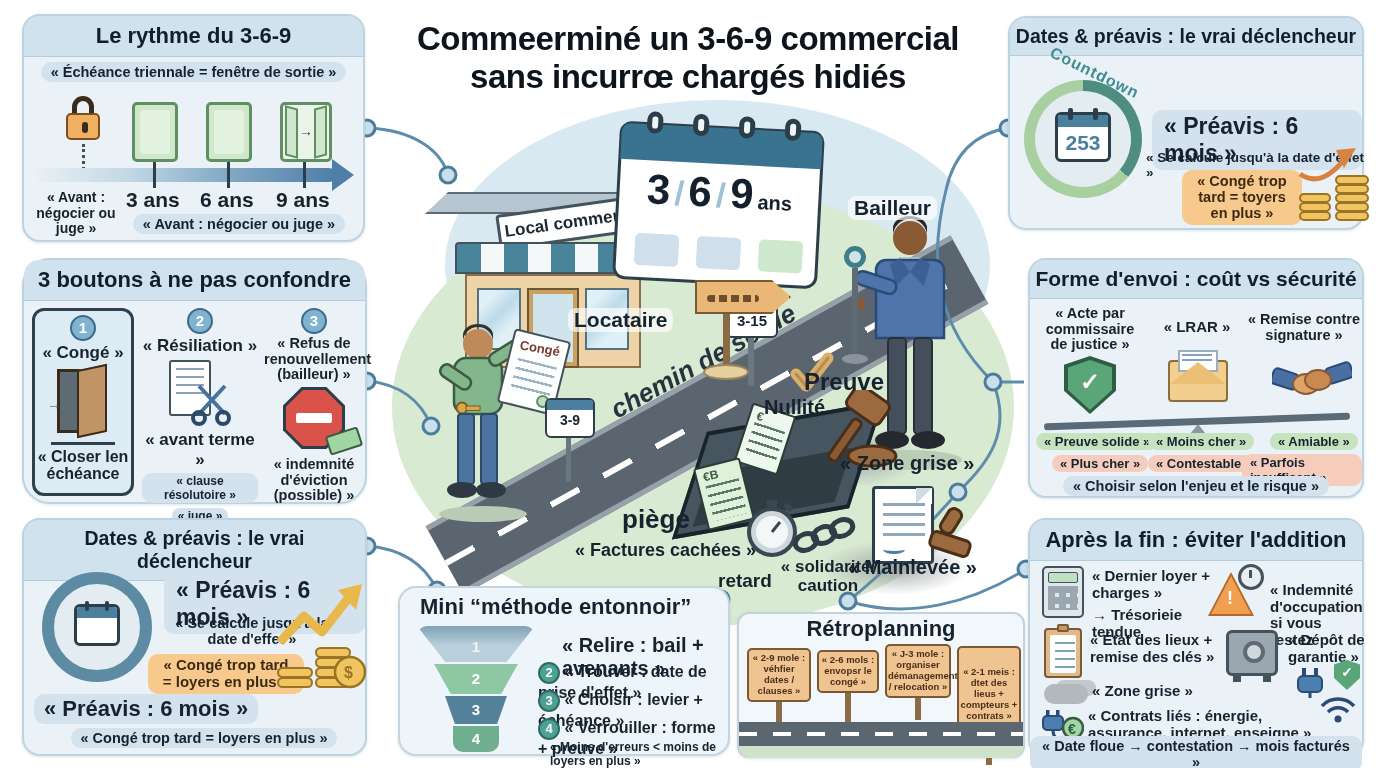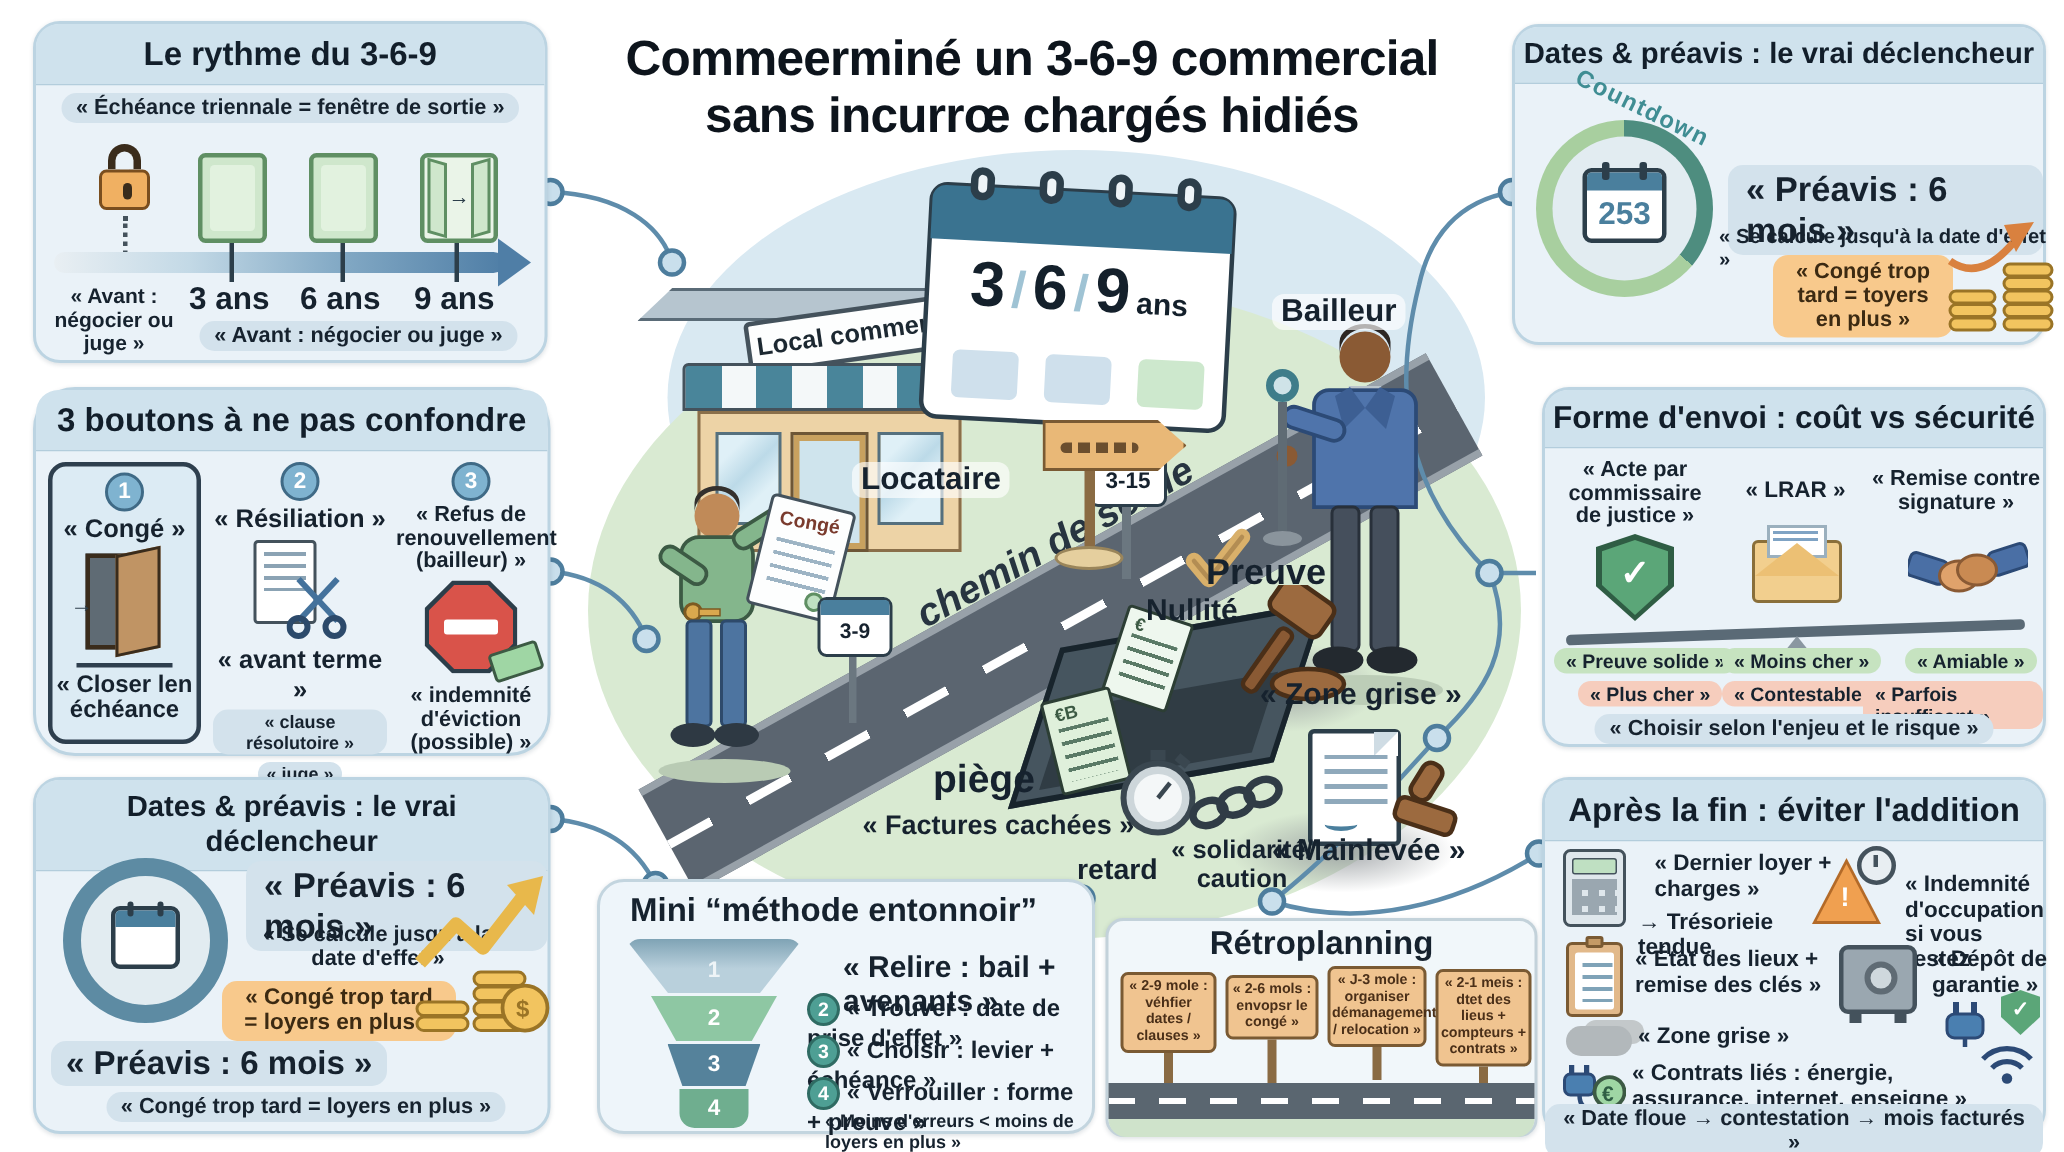--- a/index.html
+++ b/index.html
@@ -433,21 +433,21 @@
   </div>
 </div>
 
 <div class="panel" style="left:1028px;top:518px;width:336px;height:240px;">
   <div class="panel-header" style="font-size:22px;">Après la fin : éviter l'addition</div>
 
   <div class="abs" style="left:12px;top:46px;width:42px;height:52px;background:#dfe7ec;border:2.5px solid #44525c;border-radius:5px;">
     <div style="margin:4px 4px 0;height:11px;background:#bfe0c2;border:1.5px solid #44525c;border-radius:2px;"></div>
     <div style="margin:3px 4px 0;height:24px;background:repeating-linear-gradient(90deg,#9aa7b0 0 7px,transparent 7px 11px),repeating-linear-gradient(#9aa7b0 0 7px,transparent 7px 11px);"></div>
   </div>
-  <div class="abs" style="left:62px;top:48px;width:118px;font-size:15px;line-height:1.1;margin-left:11px;">« Dernier loyer + charges »</div>
+  <div class="abs" style="left:62px;top:48px;width:118px;font-size:15px;line-height:1.1;">« Dernier loyer + charges »</div>
   <div class="abs" style="left:62px;top:86px;width:130px;font-size:15px;">→ Trésorieie tendue</div>
 
   <div class="abs" style="left:178px;top:44px;width:60px;height:56px;">
     <div class="abs" style="left:30px;top:0;width:26px;height:26px;border-radius:50%;background:#e8eef2;border:3px solid #44525c;"></div>
     <div class="abs" style="left:41px;top:6px;width:2.5px;height:8px;background:#44525c;"></div>
     <div class="abs" style="left:0;top:8px;width:46px;height:44px;background:#b36a28;clip-path:polygon(50% 0,100% 100%,0 100%);"></div>
     <div class="abs" style="left:3px;top:12px;width:40px;height:38px;background:#f0a050;clip-path:polygon(50% 0,100% 100%,0 100%);"></div>
     <div class="abs" style="left:19px;top:24px;color:#fff;font-size:18px;">!</div>
   </div>
   <div class="abs" style="left:240px;top:46px;width:94px;font-size:15px;line-height:1.1;margin-top:16px;">« Indemnité d'occupation si vous restez</div>
@@ -545,20 +545,20 @@
   </div>
   <div class="abs" style="left:78px;top:36px;width:62px;">
     <div class="ctr" style="background:#f0c490;border:2px solid #7a5a33;border-radius:5px;font-size:9.5px;color:#4a2f18;padding:3px 1px;line-height:1.15;">« 2-6 mols : envopsr le congé »</div>
     <div style="width:6px;height:30px;background:#8a6b43;margin:0 auto;"></div>
   </div>
   <div class="abs" style="left:146px;top:30px;width:66px;">
     <div class="ctr" style="background:#f0c490;border:2px solid #7a5a33;border-radius:5px;font-size:9.5px;color:#4a2f18;padding:3px 1px;line-height:1.15;">« J-3 mole : organiser démanagement / relocation »</div>
     <div style="width:6px;height:22px;background:#8a6b43;margin:0 auto;"></div>
   </div>
   <div class="abs" style="left:218px;top:32px;width:64px;">
-    <div class="ctr" style="background:#f0c490;border:2px solid #7a5a33;border-radius:5px;font-size:9.5px;color:#4a2f18;padding:3px 1px;line-height:1.15;">« 2-1 meis : dtet des lieus + compteurs + contrats »</div>
+    <div class="ctr" style="background:#f0c490;border:2px solid #7a5a33;border-radius:5px;font-size:9.5px;color:#4a2f18;padding:19px 1px;line-height:1.15;">« 2-1 meis : dtet des lieus + compteurs + contrats »</div>
     <div style="width:6px;height:22px;background:#8a6b43;margin:0 auto;"></div>
   </div>
   <div class="abs" style="left:0;top:108px;width:100%;height:24px;background:#5a6670;">
     <div class="abs" style="left:0;top:10px;width:100%;height:4px;background:repeating-linear-gradient(90deg,#fff 0 18px,transparent 18px 34px);"></div>
   </div>
   <div class="abs" style="left:0;top:132px;width:100%;height:12px;background:#cfe3cb;border-radius:0 0 14px 14px;"></div>
 </div>
 
 </body></html>

